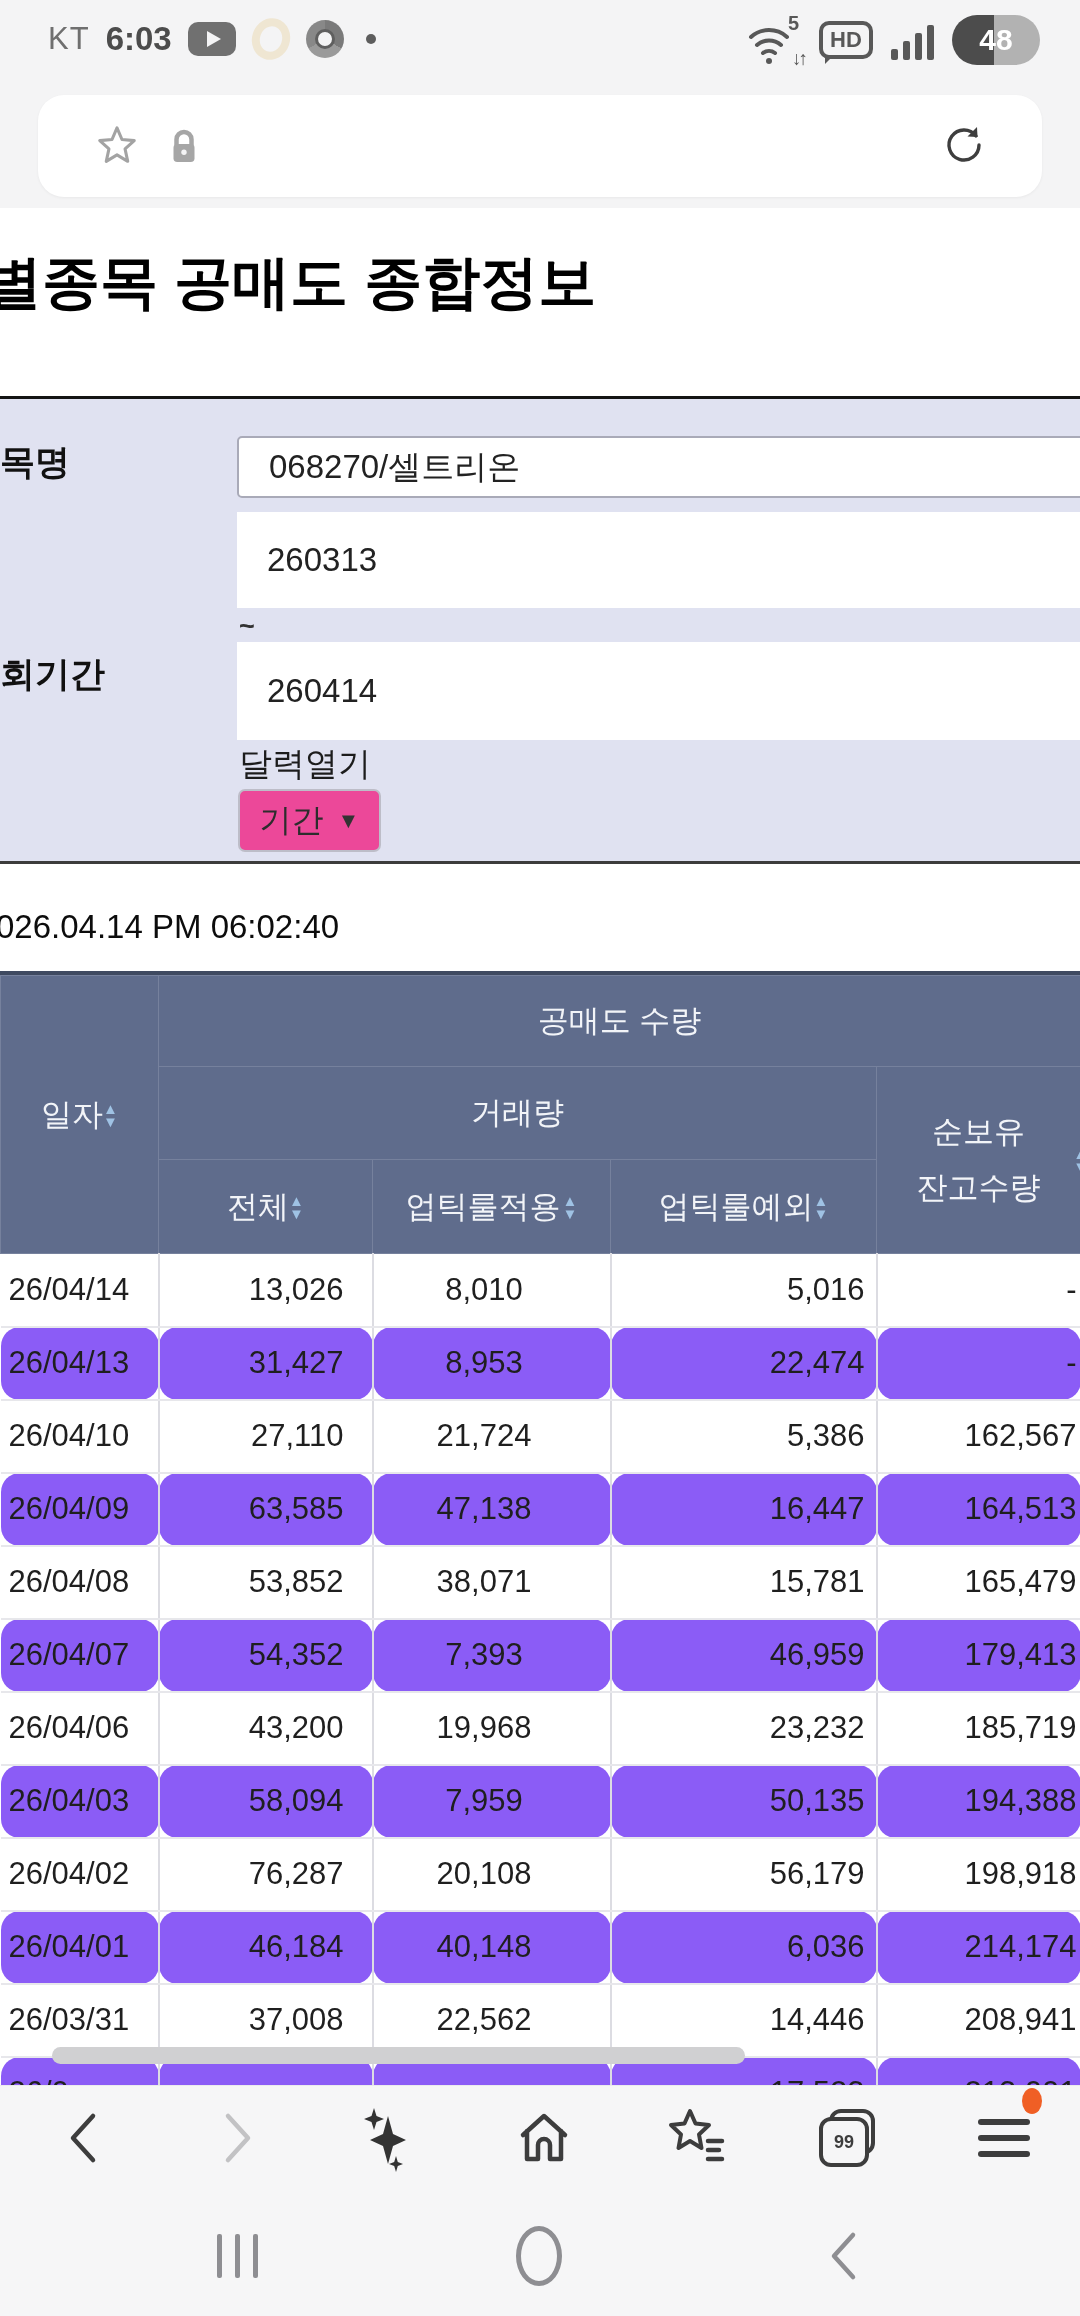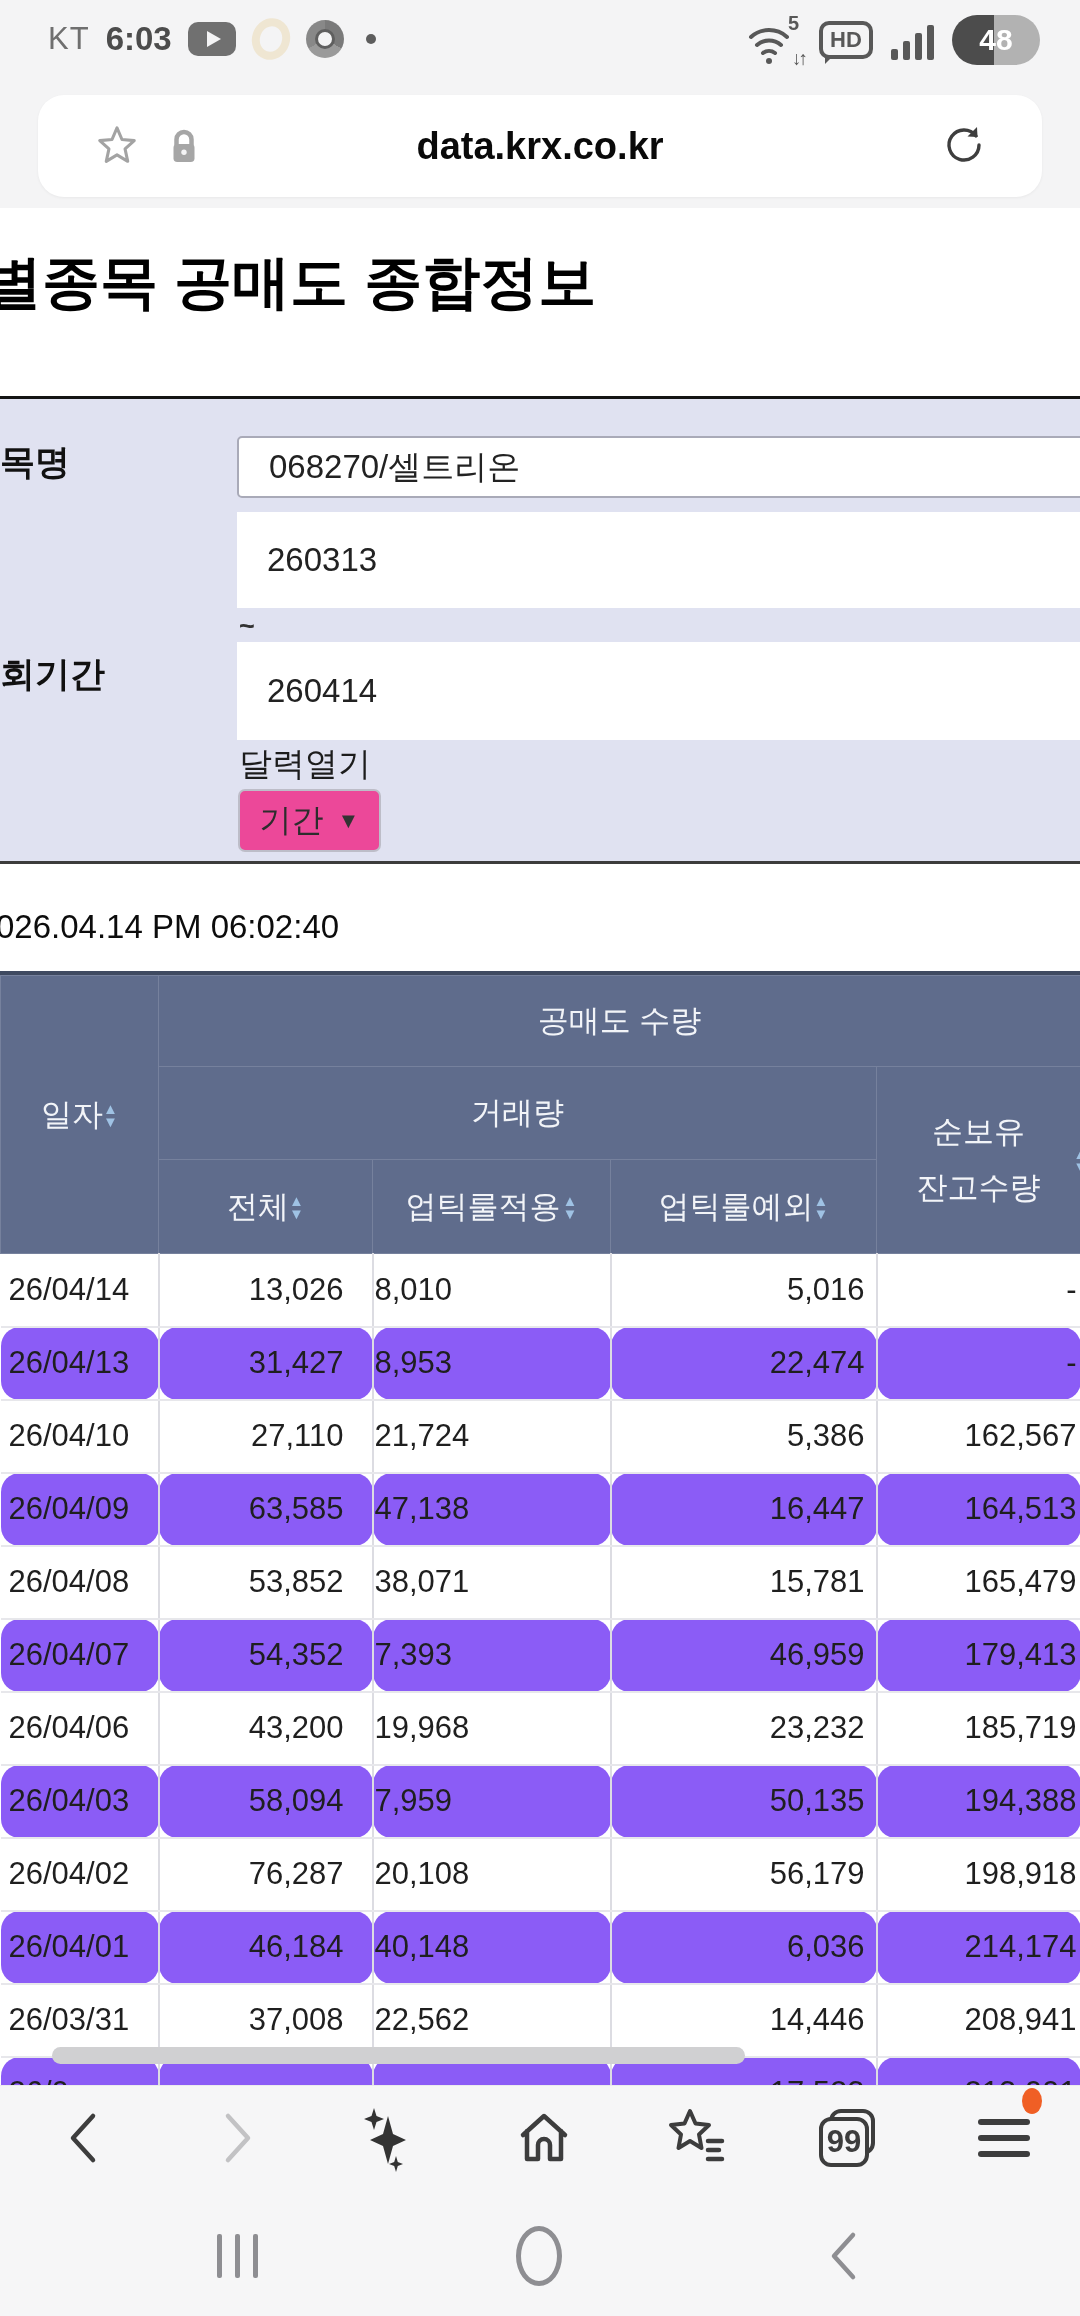--- a/index.html
+++ b/index.html
@@ -83,37 +83,37 @@
   thead tr.h3 th{height:91px;}
   th .hflex{display:flex;align-items:center;justify-content:center;gap:0;}
   .sorter{display:inline-flex;flex-direction:column;line-height:13px;font-size:15px;color:#9fc2e4;font-style:normal;}
   .sorter i{font-style:normal;}
   .bal-sorter{position:absolute;right:-8px;top:50%;transform:translateY(-50%);}
   .bal-lines{line-height:56px;}
   tbody td{height:73px;font-size:31px;color:#1f1f1f;border-bottom:2px solid #e7e7eb;
     overflow:hidden;white-space:nowrap;box-sizing:border-box;}
   tbody td.date{text-align:left;padding-left:8px;}
   tbody td.total{text-align:right;padding-right:28px;border-left:2px solid #dcdce2;}
-  tbody td.applied{text-align:left;padding-right:16px;border-left:2px solid #dcdce2;}
+  tbody td.applied{text-align:center;padding-right:16px;border-left:2px solid #dcdce2;}
   tbody td.exempt{text-align:right;padding-right:11px;border-left:2px solid #dcdce2;}
   tbody td.balance{text-align:right;padding-right:4px;border-left:2px solid #dcdce2;}
   tbody tr.alt td{background:#8b5cf6;border-radius:19px;}
   .hscroll{position:absolute;left:52px;top:1072px;width:693px;height:17px;background:#d0d0d2;border-radius:9px;}
 
   
   .bottom{position:absolute;top:2085px;left:0;right:0;height:231px;background:#f6f6f7;border-top:1px solid #ebebed;}
   .tb-icon{position:absolute;top:14px;width:76px;height:76px;display:flex;align-items:center;justify-content:center;}
   .menu-dot{position:absolute;left:1022px;top:2px;width:20px;height:26px;border-radius:50%;background:#f05f25;}
   .hamb{display:flex;flex-direction:column;gap:10px;}
   .hamb i{display:block;width:52px;height:6px;background:#3d3d3d;border-radius:3px;}
   .tabs-box{position:relative;width:58px;height:58px;}
   .tabs-back{position:absolute;left:10px;top:0px;width:46px;height:46px;border:4px solid #3d3d3d;border-radius:12px;box-sizing:border-box;}
   .tabs-front{position:absolute;left:0px;top:8px;width:50px;height:50px;border:4px solid #3d3d3d;border-radius:12px;
     background:#f6f6f7;box-sizing:border-box;display:flex;align-items:center;justify-content:center;
-    font-size:31px;font-weight:bold;color:#3d3d3d;}
+    font-size:18px;font-weight:bold;color:#3d3d3d;}
   .nav-icon{position:absolute;top:138px;width:70px;height:64px;display:flex;align-items:center;justify-content:center;}
   .recents{display:flex;gap:13px;}
   .recents i{display:block;width:5px;height:44px;background:#8e8e92;border-radius:2px;}
   .home-oval{width:46px;height:60px;border:5px solid #8e8e92;border-radius:50%;box-sizing:border-box;}
 </style>
 </head>
 <body>
 
 <div class="screen">
 
@@ -155,21 +155,20 @@
           <path d="M12 2.5 14.6 8.6 21 9.2 16.2 13.5 17.6 20 12 16.6 6.4 20 7.8 13.5 3 9.2 9.4 8.6Z" stroke="#a3a3a3" stroke-width="1.6" stroke-linejoin="round"></path>
         </svg>
       </span>
       <span class="url-lock">
         <svg width="36" height="40" viewBox="0 0 24 26">
           <path d="M7 12 v-4 a5 5 0 0 1 10 0 v4" stroke="#a6a6a6" stroke-width="3" fill="none"></path>
           <rect x="5" y="11" width="14" height="12" rx="2.5" fill="#a6a6a6"></rect>
           <circle cx="12" cy="16.5" r="1.8" fill="#f4f4f5"></circle>
         </svg>
       </span>
-      <span class="url-text">data.krx.co.kr</span>
       <span class="url-refresh">
         <svg width="52" height="52" viewBox="0 0 52 52" fill="none">
           <path d="M38 17 a15 15 0 1 0 3 9" stroke="#3e3e3e" stroke-width="3.4" stroke-linecap="round"></path>
           <path d="M39 8 l0.5 10 -10 -0.5 Z" fill="#3e3e3e"></path>
         </svg>
       </span>
     </div>
   </div>
 
   <div class="page-title">별종목 공매도 종합정보</div>

